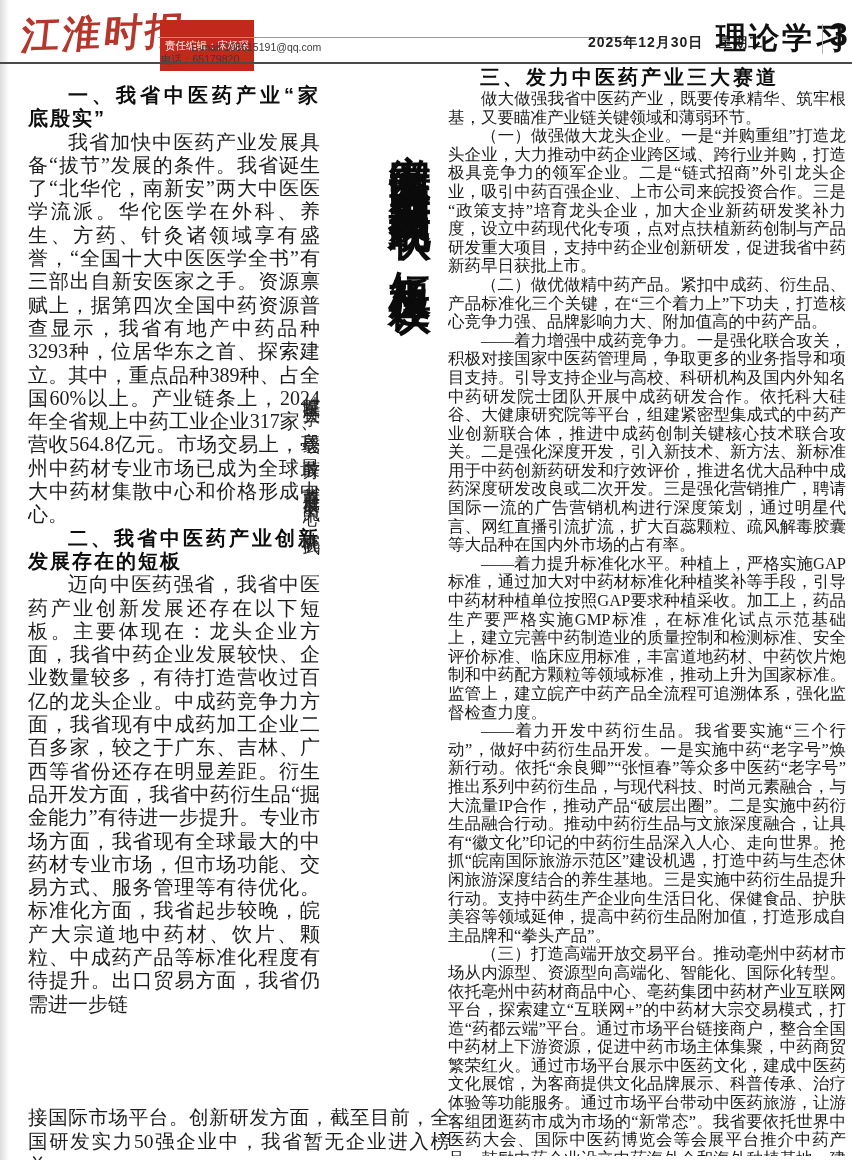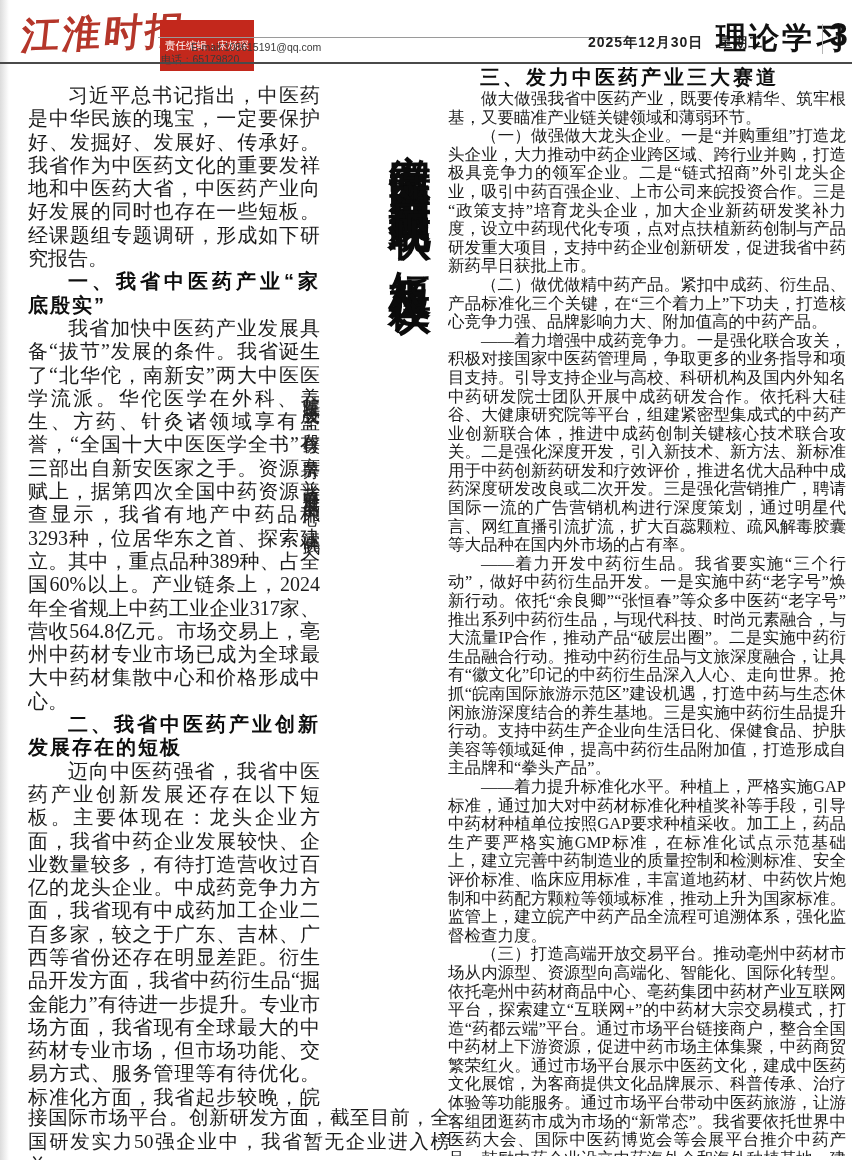--- a/index.html
+++ b/index.html
@@ -111,37 +111,36 @@
     <div class="contact-phone">电话：65179820</div>
     <div class="pub-date">2025年12月30日　星期二</div>
     <div class="section-title">理论学习</div>
     <div class="pagenum-divider"></div>
     <div class="page-number">3</div>
     <div class="header-rule"></div>
   </header>
 
   <main>
     <section class="left-col">
-        <p class="p">习近平总书记指出，中医药是中华民族的瑰宝，一定要保护好、发掘好、发展好、传承好。我省作为中医药文化的重要发祥地和中医药大省，中医药产业向好发展的同时也存在一些短板。经课题组专题调研，形成如下研究报告。</p>
         <h3 class="h">一、我省中医药产业“家底殷实”</h3>
         <p class="p">我省加快中医药产业发展具备“拔节”发展的条件。我省诞生了“北华佗，南新安”两大中医医学流派。华佗医学在外科、养生、方药、针灸诸领域享有盛誉，“全国十大中医医学全书”有三部出自新安医家之手。资源禀赋上，据第四次全国中药资源普查显示，我省有地产中药品种3293种，位居华东之首、探索建立。其中，重点品种389种、占全国60%以上。产业链条上，2024年全省规上中药工业企业317家、营收564.8亿元。市场交易上，亳州中药材专业市场已成为全球最大中药材集散中心和价格形成中心。</p>
         <h3 class="h">二、我省中医药产业创新发展存在的短板</h3>
         <p class="p">迈向中医药强省，我省中医药产业创新发展还存在以下短板。主要体现在：龙头企业方面，我省中药企业发展较快、企业数量较多，有待打造营收过百亿的龙头企业。中成药竞争力方面，我省现有中成药加工企业二百多家，较之于广东、吉林、广西等省份还存在明显差距。衍生品开发方面，我省中药衍生品“掘金能力”有待进一步提升。专业市场方面，我省现有全球最大的中药材专业市场，但市场功能、交易方式、服务管理等有待优化。标准化方面，我省起步较晚，皖产大宗道地中药材、饮片、颗粒、中成药产品等标准化程度有待提升。出口贸易方面，我省仍需进一步链</p>
       </section>
 
     <div class="authors-vertical">蚌埠医科大学　段缓　薛芳　省政府发展研究中心　沈晓武</div>
     <h1 class="title-vertical">安徽中医药产业创新发展的现状、短板及建议</h1>
 
     <section class="right-col">
         <h3 class="h">三、发力中医药产业三大赛道</h3>
         <p class="p">做大做强我省中医药产业，既要传承精华、筑牢根基，又要瞄准产业链关键领域和薄弱环节。</p>
         <p class="p">（一）做强做大龙头企业。一是“并购重组”打造龙头企业，大力推动中药企业跨区域、跨行业并购，打造极具竞争力的领军企业。二是“链式招商”外引龙头企业，吸引中药百强企业、上市公司来皖投资合作。三是“政策支持”培育龙头企业，加大企业新药研发奖补力度，设立中药现代化专项，点对点扶植新药创制与产品研发重大项目，支持中药企业创新研发，促进我省中药新药早日获批上市。</p>
         <p class="p">（二）做优做精中药产品。紧扣中成药、衍生品、产品标准化三个关键，在“三个着力上”下功夫，打造核心竞争力强、品牌影响力大、附加值高的中药产品。</p>
         <p class="p">——着力增强中成药竞争力。一是强化联合攻关，积极对接国家中医药管理局，争取更多的业务指导和项目支持。引导支持企业与高校、科研机构及国内外知名中药研发院士团队开展中成药研发合作。依托科大硅谷、大健康研究院等平台，组建紧密型集成式的中药产业创新联合体，推进中成药创制关键核心技术联合攻关。二是强化深度开发，引入新技术、新方法、新标准用于中药创新药研发和疗效评价，推进名优大品种中成药深度研发改良或二次开发。三是强化营销推广，聘请国际一流的广告营销机构进行深度策划，通过明星代言、网红直播引流扩流，扩大百蕊颗粒、疏风解毒胶囊等大品种在国内外市场的占有率。</p>
+        <p class="p">——着力提升标准化水平。种植上，严格实施GAP标准，通过加大对中药材标准化种植奖补等手段，引导中药材种植单位按照GAP要求种植采收。加工上，药品生产要严格实施GMP标准，在标准化试点示范基础上，建立完善中药制造业的质量控制和检测标准、安全评价标准、临床应用标准，丰富道地药材、中药饮片炮制和中药配方颗粒等领域标准，推动上升为国家标准。监管上，建立皖产中药产品全流程可追溯体系，强化监督检查力度。</p>
         <p class="p">——着力开发中药衍生品。我省要实施“三个行动”，做好中药衍生品开发。一是实施中药“老字号”焕新行动。依托“余良卿”“张恒春”等众多中医药“老字号”推出系列中药衍生品，与现代科技、时尚元素融合，与大流量IP合作，推动产品“破层出圈”。二是实施中药衍生品融合行动。推动中药衍生品与文旅深度融合，让具有“徽文化”印记的中药衍生品深入人心、走向世界。抢抓“皖南国际旅游示范区”建设机遇，打造中药与生态休闲旅游深度结合的养生基地。三是实施中药衍生品提升行动。支持中药生产企业向生活日化、保健食品、护肤美容等领域延伸，提高中药衍生品附加值，打造形成自主品牌和“拳头产品”。</p>
-        <p class="p">——着力提升标准化水平。种植上，严格实施GAP标准，通过加大对中药材标准化种植奖补等手段，引导中药材种植单位按照GAP要求种植采收。加工上，药品生产要严格实施GMP标准，在标准化试点示范基础上，建立完善中药制造业的质量控制和检测标准、安全评价标准、临床应用标准，丰富道地药材、中药饮片炮制和中药配方颗粒等领域标准，推动上升为国家标准。监管上，建立皖产中药产品全流程可追溯体系，强化监督检查力度。</p>
         <p class="p">（三）打造高端开放交易平台。推动亳州中药材市场从内源型、资源型向高端化、智能化、国际化转型。依托亳州中药材商品中心、亳药集团中药材产业互联网平台，探索建立“互联网+”的中药材大宗交易模式，打造“药都云端”平台。通过市场平台链接商户，整合全国中药材上下游资源，促进中药市场主体集聚，中药商贸繁荣红火。通过市场平台展示中医药文化，建成中医药文化展馆，为客商提供文化品牌展示、科普传承、治疗体验等功能服务。通过市场平台带动中医药旅游，让游客组团逛药市成为市场的“新常态”。我省要依托世界中医药大会、国际中医药博览会等会展平台推介中药产品。鼓励中药企业设立中药海外仓和海外种植基地，建立中药海外中心、国际合作基地、服务出口基地、中药材出口贸易基地，深化RCEP等中医药行业国际合作。联合亳州、澳门、横琴三方设立交易平台，推动东南亚成为我省中药出口核心区。</p>
       </section>
 
     <p class="left-tail">接国际市场平台。创新研发方面，截至目前，全国研发实力50强企业中，我省暂无企业进入榜单。</p>
   </main>
 
 </div>
 
 </body></html>

